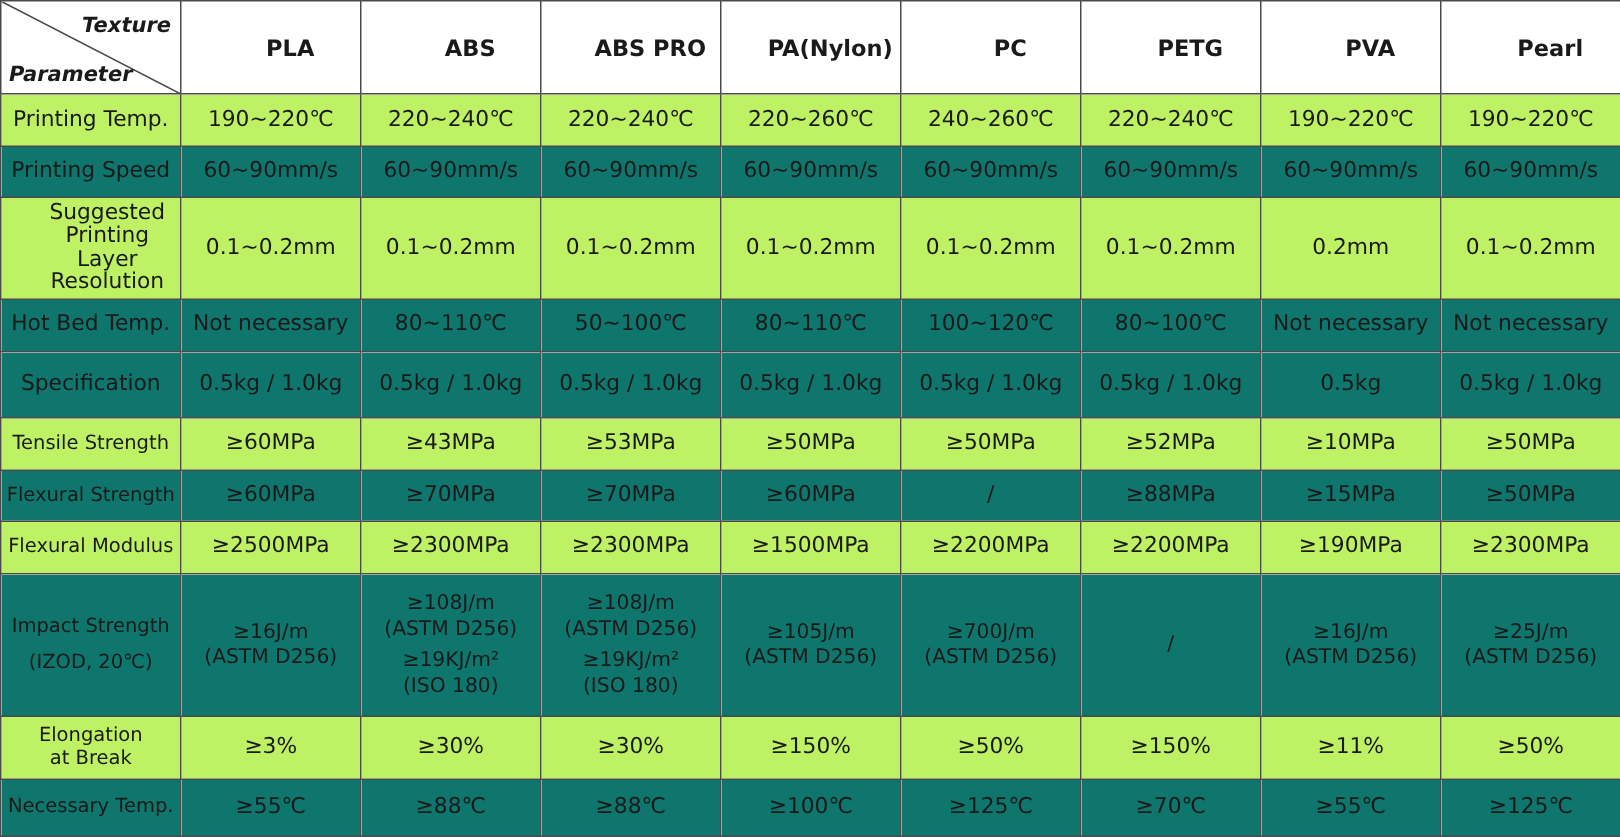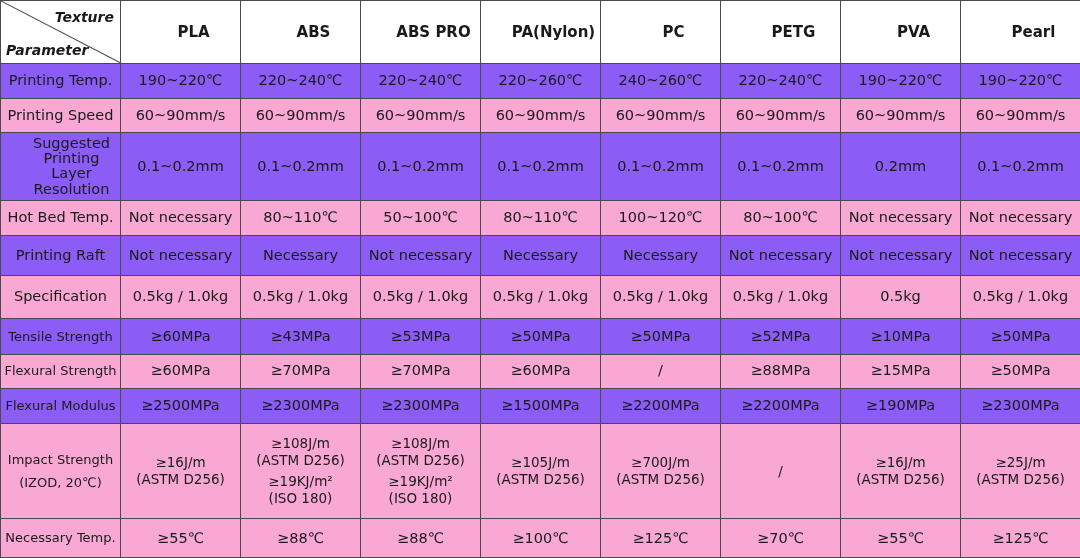--- a/index.html
+++ b/index.html
@@ -23,22 +23,22 @@
       border: 1.5px solid #4a4a4a;
       text-align: center;
       vertical-align: middle;
       padding: 0 2px;
       font-size: 14.5px;
       font-weight: normal;
       line-height: 1.2;
       white-space: nowrap;
       overflow: hidden;
     }
-    table.spec tr.shade td { background: #8b5cf6; text-align: center; }
-    table.spec tr.white td { background: #f9a8d4; }
+    table.spec tr.shade td { background: #bef264; text-align: center; }
+    table.spec tr.white td { background: #0f766e; }
     table.spec th.mat {
       font-weight: bold;
       font-size: 15px;
       background: #ffffff;
       padding-left: 28px;
     }
     td.param {
       font-weight: bold;
       font-size: 14.5px;
     }
@@ -157,31 +157,20 @@
     <td>Not necessary</td>
     <td>80~110℃</td>
     <td>50~100℃</td>
     <td>80~110℃</td>
     <td>100~120℃</td>
     <td>80~100℃</td>
     <td>Not necessary</td>
     <td>Not necessary</td>
   </tr>
 
-  <tr class="shade" style="height:36px">
-    <td class="param">Printing Raft</td>
-    <td>Not necessary</td>
-    <td>Necessary</td>
-    <td>Not necessary</td>
-    <td>Necessary</td>
-    <td>Necessary</td>
-    <td>Not necessary</td>
-    <td>Not necessary</td>
-    <td>Not necessary</td>
-  </tr>
 
   <tr class="white" style="height:40px">
     <td class="param">Specification</td>
     <td>0.5kg / 1.0kg</td>
     <td>0.5kg / 1.0kg</td>
     <td>0.5kg / 1.0kg</td>
     <td>0.5kg / 1.0kg</td>
     <td>0.5kg / 1.0kg</td>
     <td>0.5kg / 1.0kg</td>
     <td>0.5kg</td>
@@ -261,20 +250,34 @@
     <td>
       <span class="impact-line">≥16J/m</span>
       <span class="impact-line">(ASTM D256)</span>
     </td>
     <td>
       <span class="impact-line">≥25J/m</span>
       <span class="impact-line">(ASTM D256)</span>
     </td>
   </tr>
 
+  <tr class="shade" style="height:38px">
+    <td class="param small">
+      <span class="multi">Elongation</span>
+      <span class="multi">at Break</span>
+    </td>
+    <td>≥3%</td>
+    <td>≥30%</td>
+    <td>≥30%</td>
+    <td>≥150%</td>
+    <td>≥50%</td>
+    <td>≥150%</td>
+    <td>≥11%</td>
+    <td>≥50%</td>
+  </tr>
 
   <tr class="white" style="height:35px">
     <td class="param small">Necessary Temp.</td>
     <td>≥55℃</td>
     <td>≥88℃</td>
     <td>≥88℃</td>
     <td>≥100℃</td>
     <td>≥125℃</td>
     <td>≥70℃</td>
     <td>≥55℃</td>

